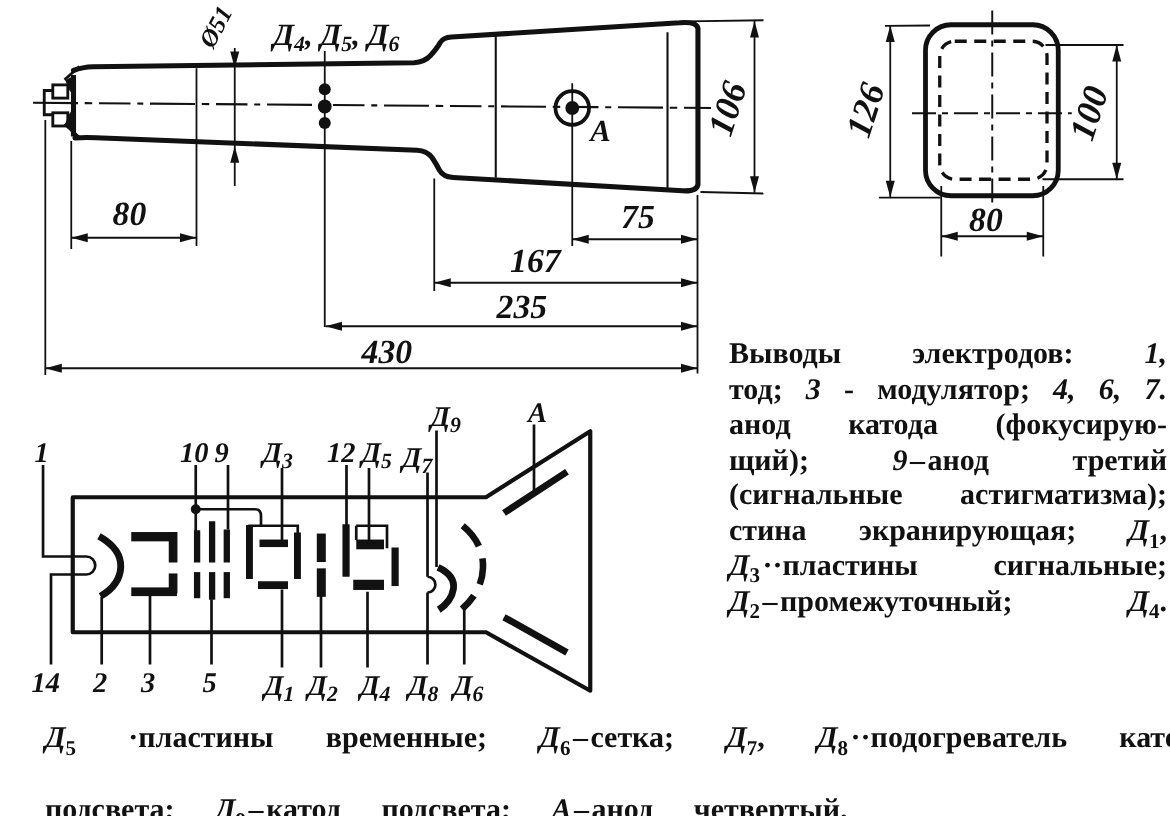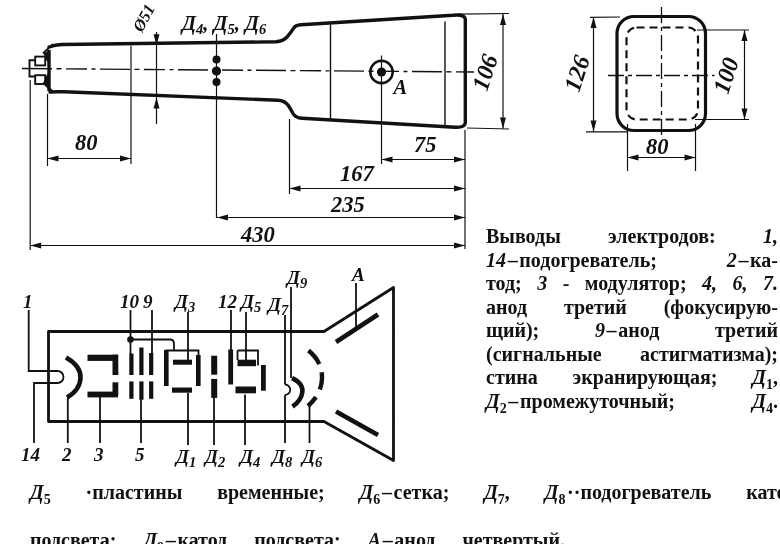--- a/index.html
+++ b/index.html
@@ -206,24 +206,24 @@
 <text class="lbl" x="176" y="463">Д<tspan class="sb" dy="4">1</tspan></text>
 <text class="lbl" x="205" y="463">Д<tspan class="sb" dy="4">2</tspan></text>
 <text class="lbl" x="240" y="463">Д<tspan class="sb" dy="4">4</tspan></text>
 <text class="lbl" x="272" y="463">Д<tspan class="sb" dy="4">8</tspan></text>
 <text class="lbl" x="302" y="463">Д<tspan class="sb" dy="4">6</tspan></text>
 </g>
 </svg>
 
 <div id="col">
 <div class="ln">Выводы электродов: <span class="it">1,</span></div>
-<div class="ln"><span class="it">14</span> – подогреватель; <span class="it">2</span> – ка-</div>
 <div class="ln">тод; <span class="it">3</span> - модулятор; <span class="it">4, 6, 7.</span></div>
-<div class="ln">анод третий (фокусирую-</div>
+<div class="ln">анод катода (фокусирую-</div>
 <div class="ln">щий); <span class="it">9</span> – анод третий</div>
 <div class="ln">(сигнальные астигматизма);</div>
 <div class="ln">стина экранирующая; <span class="it">Д</span><sub>1</sub>,</div>
+<div class="ln"><span class="it">Д</span><sub>3</sub> ··пластины сигнальные;</div>
 <div class="ln"><span class="it">Д</span><sub>2</sub> – промежуточный; <span class="it">Д</span><sub>4</sub>.</div>
 </div>
 
 <div id="b1"><span class="it" style="font-style:italic">Д</span><sub>5</sub> ·пластины временные; <span style="font-style:italic">Д</span><sub>6</sub> – сетка; <span style="font-style:italic">Д</span><sub>7</sub>, <span style="font-style:italic">Д</span><sub>8</sub> ··подогреватель катода</div>
 <div id="b2">подсвета; <span style="font-style:italic">Д</span><sub>9</sub> – катод подсвета; <span style="font-style:italic">А</span> – анод четвертый.</div>
 </div>
 
 </body></html>

